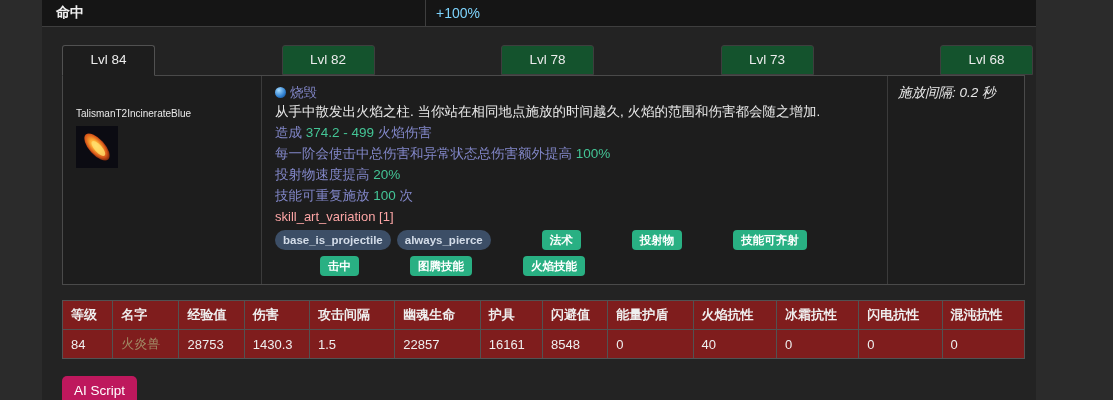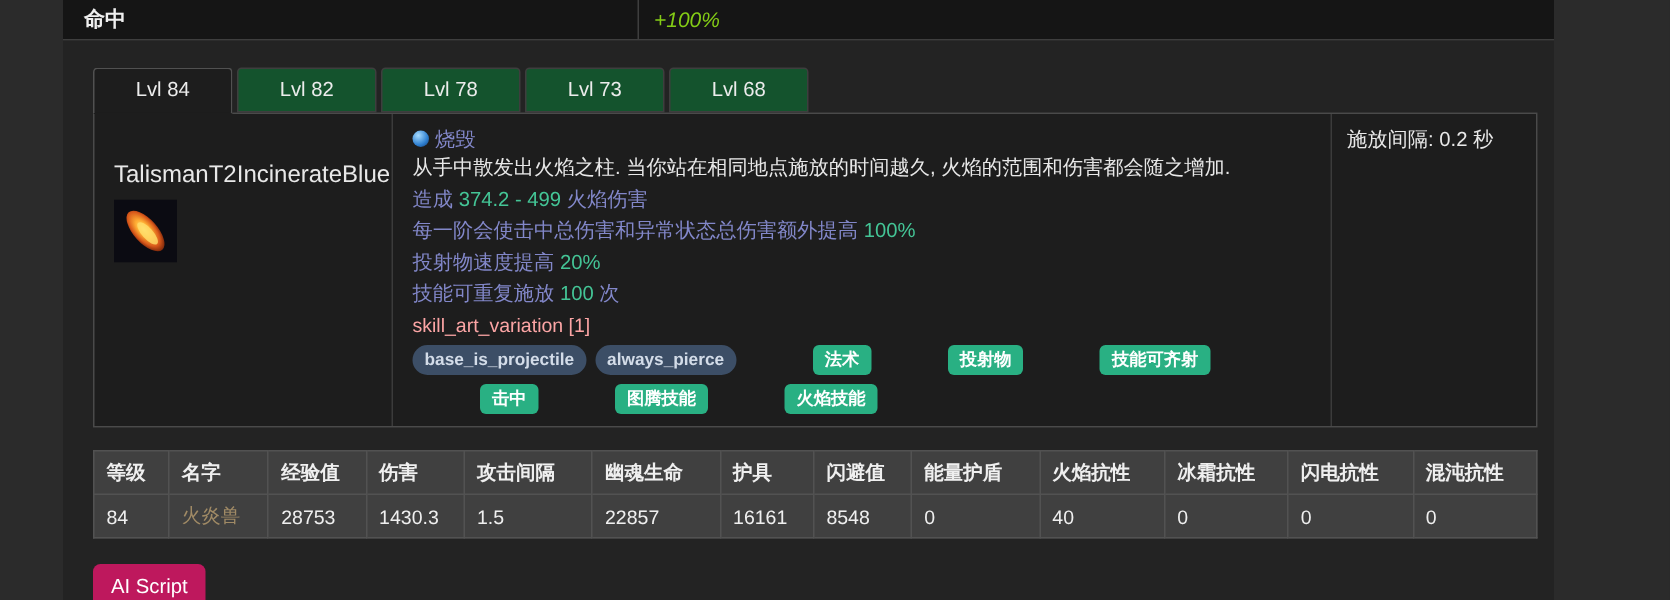--- a/index.html
+++ b/index.html
@@ -15,58 +15,58 @@
     position:absolute; left:42px; top:0; width:994px; height:400px;
     background:#232323;
   }
   
   .top-row {
     display:flex; height:27px; background:#151515;
     border-bottom:1px solid #3e3e3e; align-items:stretch; font-size:14px;
   }
   .top-row .cell { display:flex; align-items:center; }
   .top-row .lbl { width:383px; padding-left:14px; font-weight:bold; color:#efefef; }
-  .top-row .val { flex:1; border-left:1px solid #3e3e3e; padding-left:10px; color:#84cc16;font-style:italic; }
-  
-  .tabs { display:flex; margin:18px 0 0 20px; position:relative; z-index:2; }
+  .top-row .val { flex:1; border-left:1px solid #3e3e3e; padding-left:10px; color:#7dd3fc; }
+  
+  .tabs { display:flex; margin:18px 0 0 20px; position:relative; z-index:2;justify-content:space-between; }
   .tab {
     width:93px; height:30px; line-height:28px; text-align:center;
     font-size:13.5px; color:#ececec; background:#14532d;
     border:1px solid #3e3e3e; border-radius:3px 3px 0 0;
     margin-right:3px; cursor:pointer;
   }
   .tab.active {
     background:#1d1d1d; border-color:#515151; border-bottom-color:#1d1d1d;
     height:31px; margin-bottom:-1px;
   }
   
   .panel {
     display:flex; margin-left:20px; width:963px; min-height:178px;
     background:#1d1d1d; border:1px solid #4a4a4a;
   }
-  .name-cell { width:199px; padding:32px 10px 10px 13px; border-right:1px solid #3b3b3b; font-size:16px; color:#e8e8e8; }
+  .name-cell { width:199px; padding:32px 10px 10px 13px; border-right:1px solid #3b3b3b; font-size:10px; color:#e8e8e8; }
   .desc-cell { flex:1; padding:8px 12px 8px 13px; border-right:1px solid #3b3b3b; font-size:13.5px; }
-  .interval-cell { width:136px; padding:8px 10px; font-size:13.5px; color:#e8e8e8; }
+  .interval-cell { width:136px; padding:8px 10px; font-size:13.5px; color:#e8e8e8;font-style:italic; }
   .skill-title { color:#8287c9; display:flex; align-items:center; gap:4px; line-height:17px; font-size:13.5px; }
   .gem { width:11px; height:11px; border-radius:50%;
     background:radial-gradient(circle at 35% 30%, #a6dcff, #2e7fd0 60%, #123a6e); flex:0 0 auto; }
   .desc-line { color:#e8e8e8; line-height:21px; }
   .stat-line { line-height:21px; }
   .part-mod { color:#8287c9; }
   .part-val { color:#44c596; }
   .note { color:#fca5a5; line-height:17px; margin-top:2px; font-size:13px; }
   .tags { margin-top:5px; display:flex; gap:6px; flex-wrap:wrap; }
   .tag { font-size:11.5px; font-weight:bold; padding:3px 8px; border-radius:4px; line-height:14px; }
   .tag.dark  { background:#3c4e66; color:#d3dce8;border-radius:10px; }
   .tag.green { background:#29b083; color:#ffffff;margin-left:45px; }
   .flame-img { margin-top:7px; width:42px; height:42px; display:block; }
   
   .monster-table {
     margin:15px 0 0 20px; border-collapse:collapse; table-layout:fixed;
-    width:963px; font-size:13px; background:#404040;
+    width:963px; font-size:13px; background:#7f1d1d;
   }
   .monster-table th, .monster-table td {
     border:1px solid #525252; padding:5px 8px; text-align:left;
     height:29px; white-space:nowrap; overflow:hidden; color:#efefef;
   }
   .monster-table th { font-weight:bold; }
   .hdr-fire { color:#a32222; }
   .hdr-cold { color:#4a7cc7; }
   .hdr-lightning { color:#e8d44d; }
   .hdr-chaos { color:#c750c7; }

